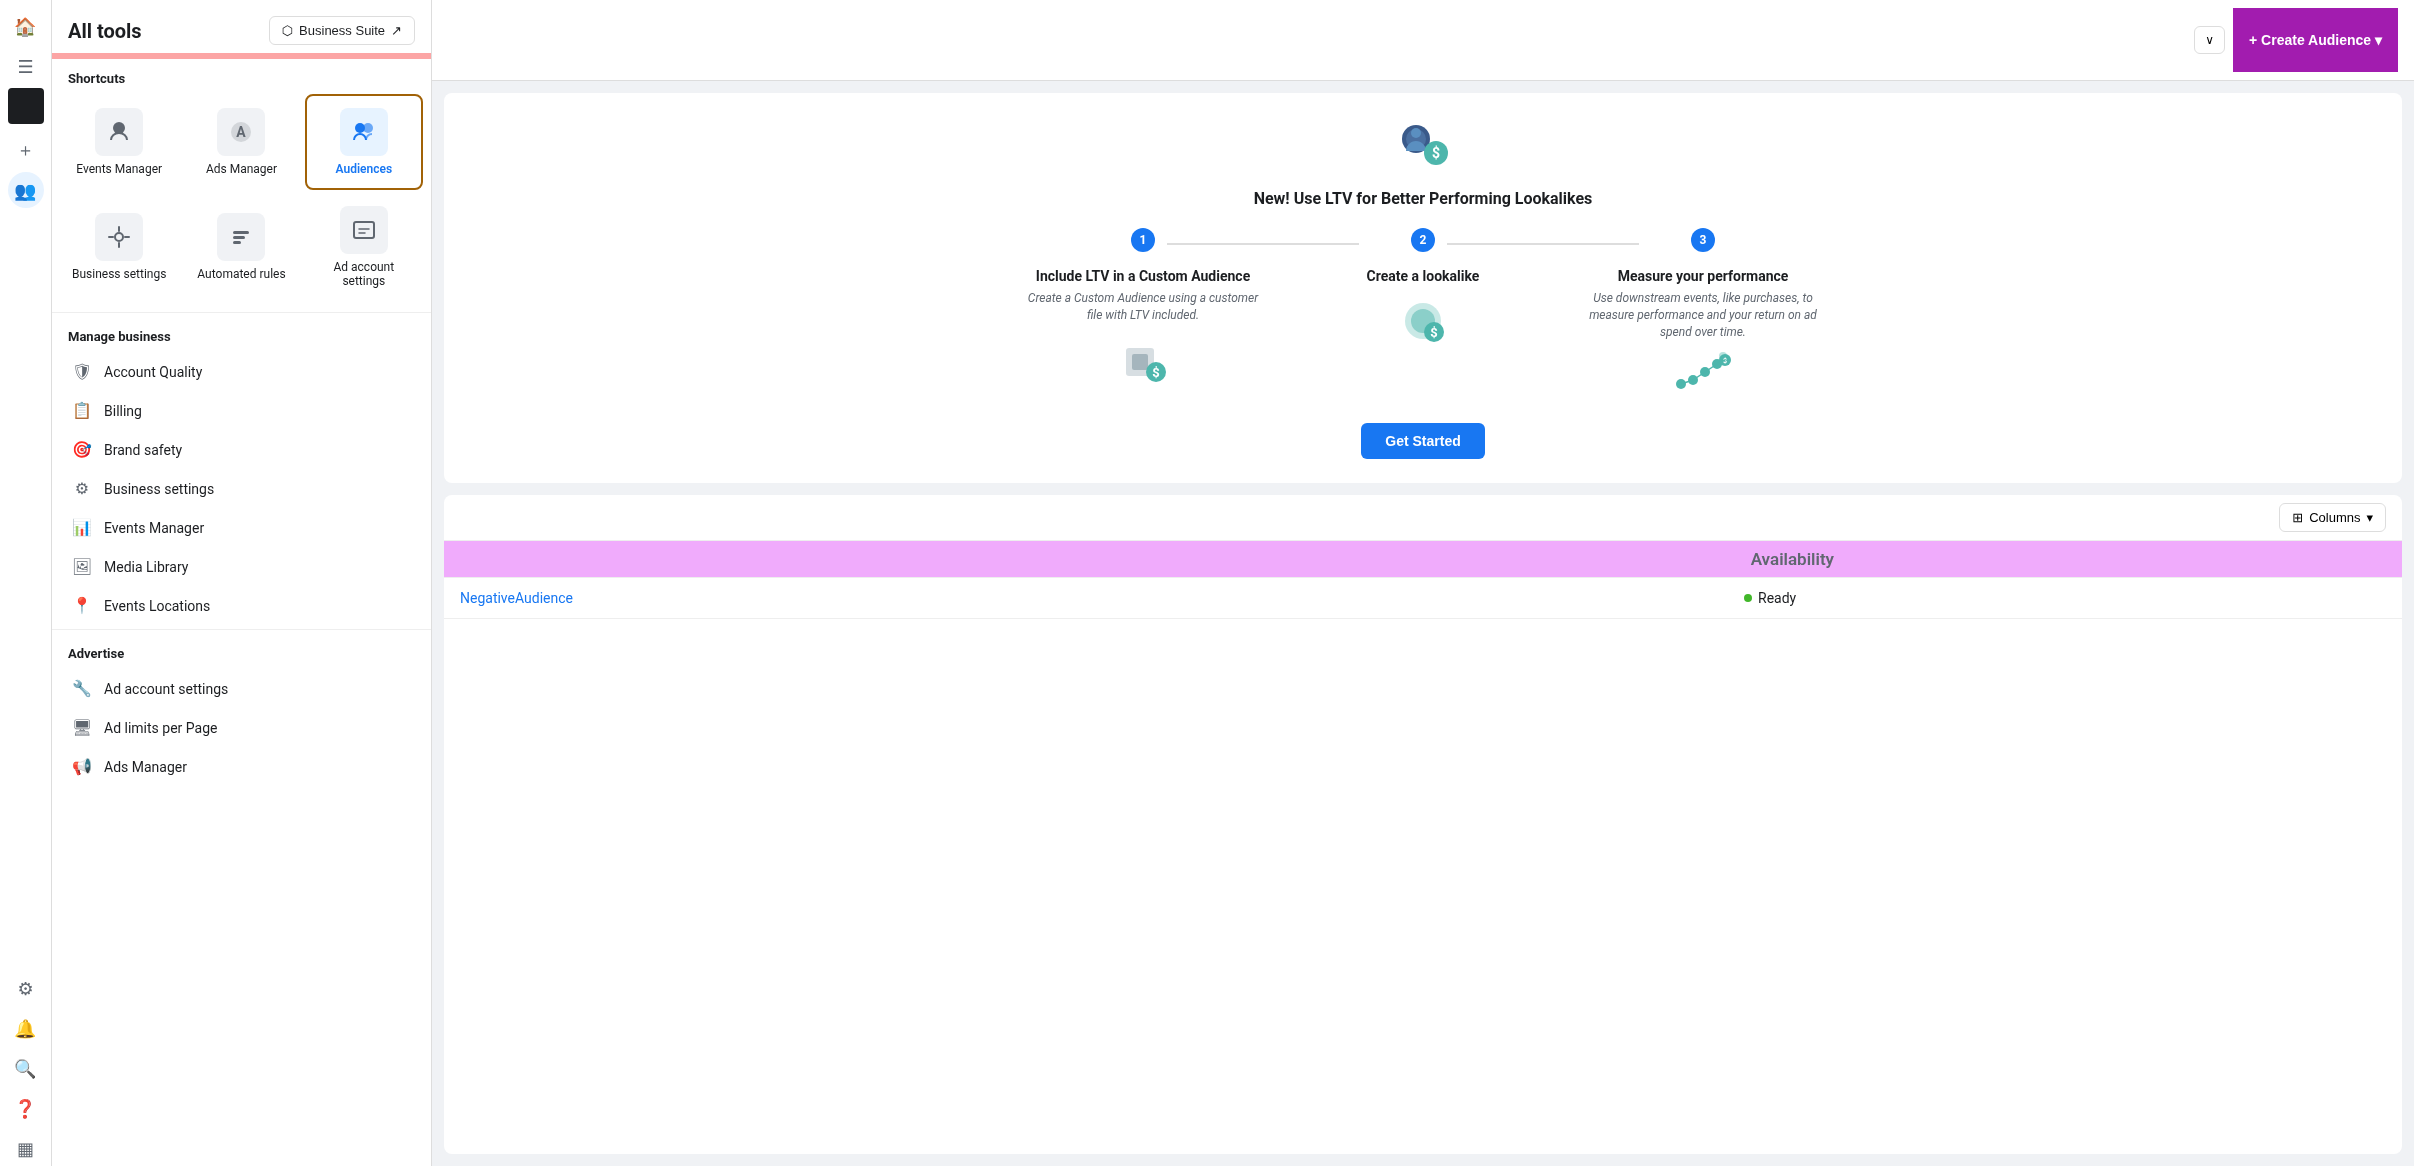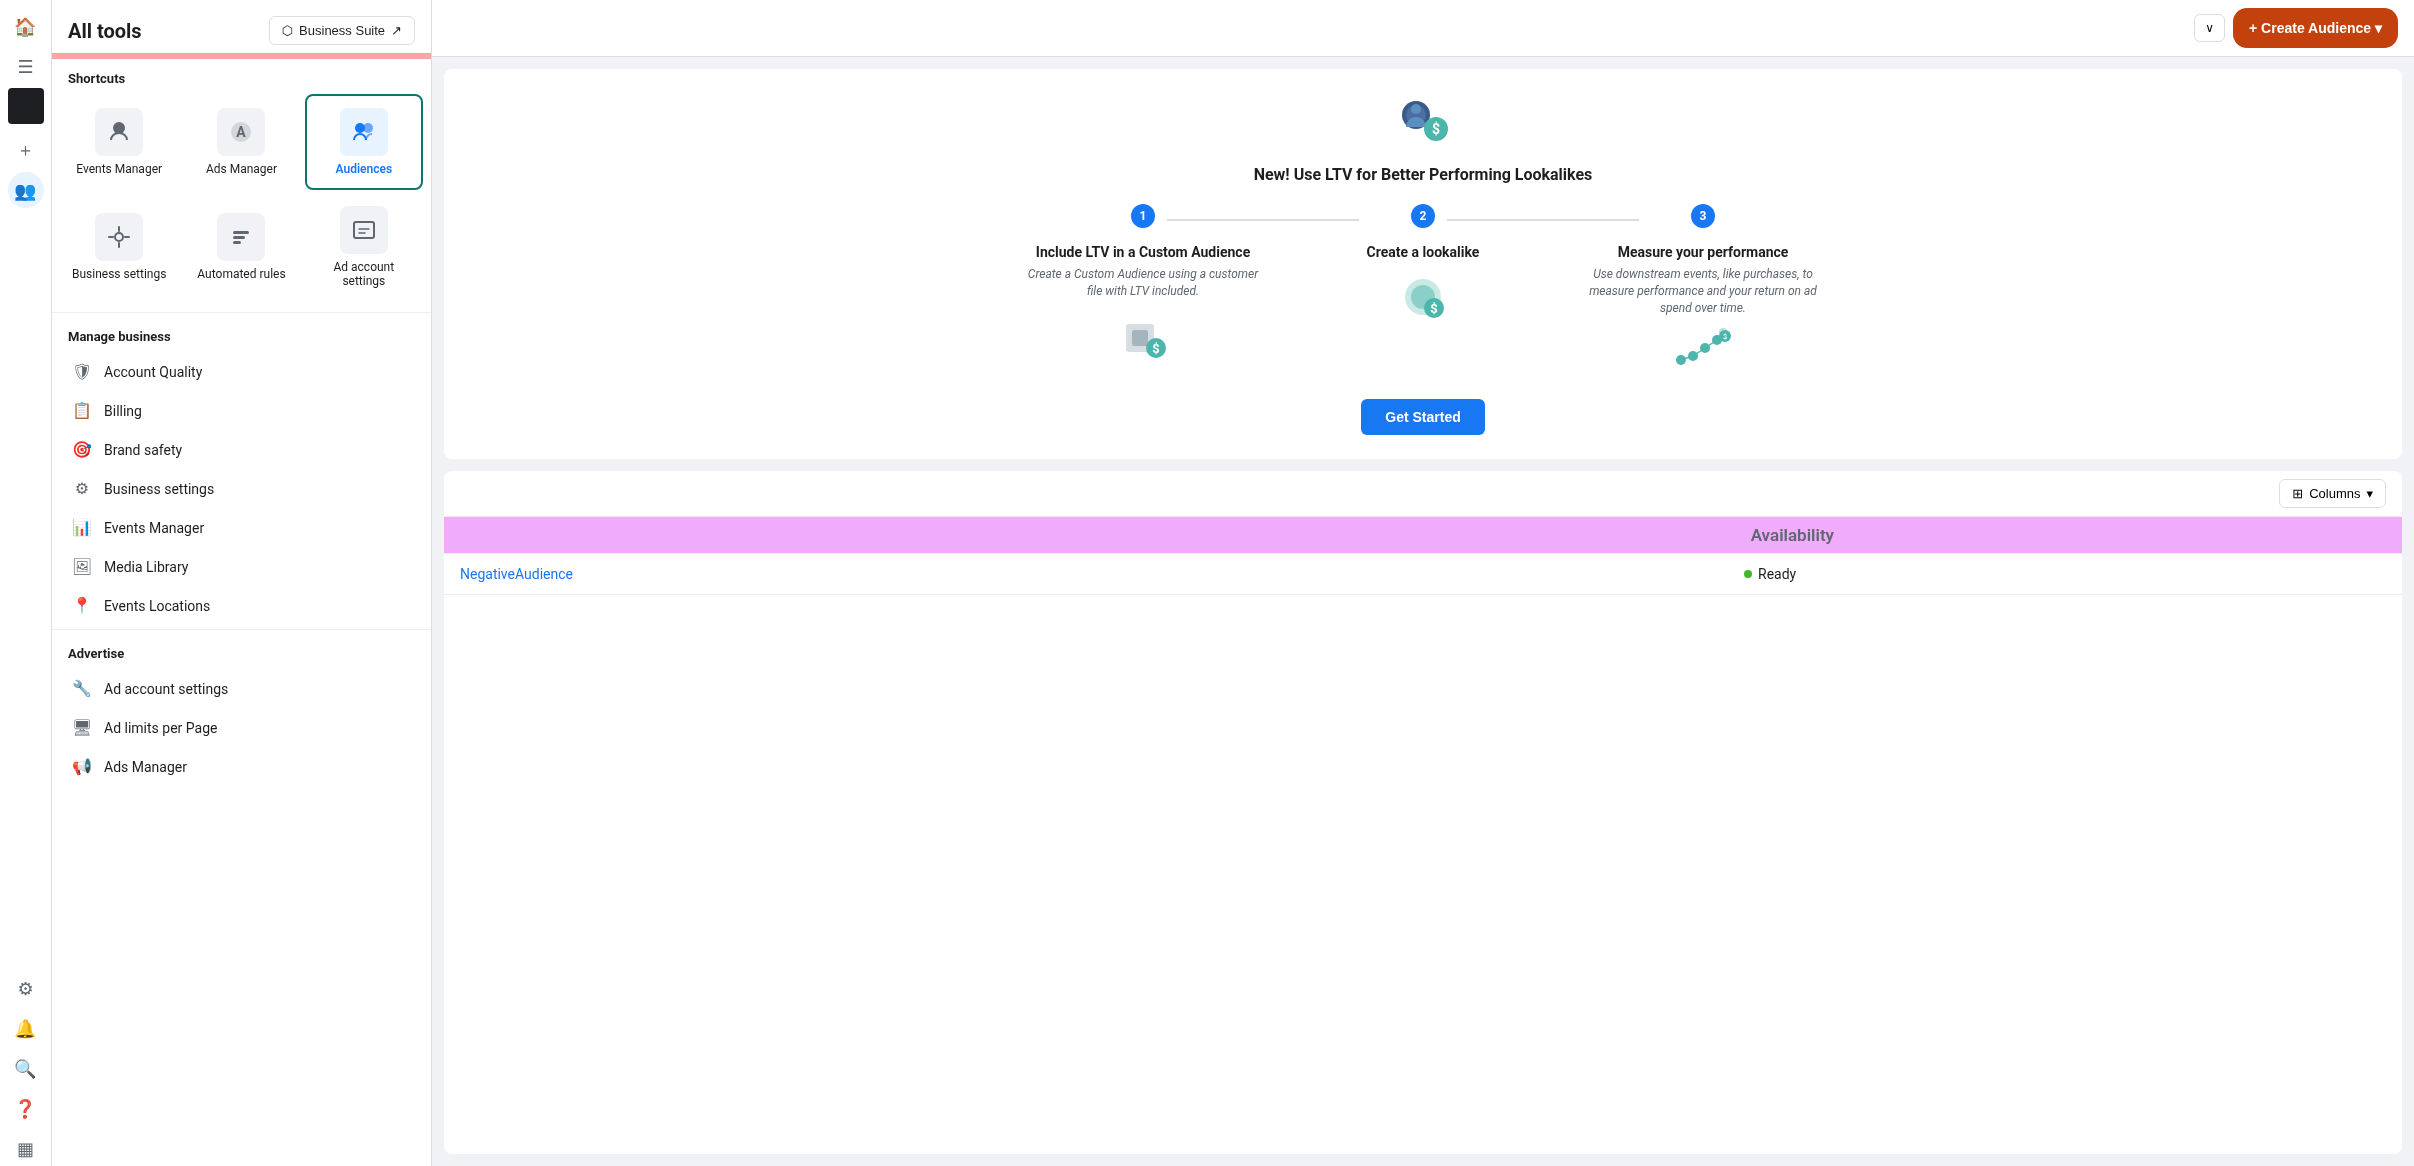--- a/index.html
+++ b/index.html
@@ -83,21 +83,21 @@
       justify-content: center;
       padding: 12px 8px;
       border-radius: 8px;
       cursor: pointer;
       text-align: center;
       font-size: 12px;
       color: #1c1e21;
       gap: 6px;
     }
     .shortcut-item.selected {
-      border: 2px solid #0f766e;
+      border: 2px solid #a16207;
       border-radius: 8px;
     }
     .shortcut-icon {
       width: 48px; height: 48px;
       border-radius: 8px;
       background: #e7f3ff;
       display: flex; align-items: center; justify-content: center;
       font-size: 22px;
     }
     .shortcut-icon.gray-bg { background: #f0f2f5; }
@@ -132,25 +132,25 @@
       padding: 8px 16px;
       display: flex;
       align-items: center;
       justify-content: flex-end;
       border-bottom: 1px solid #ddd;
     }
     .top-bar-right {
       display: flex; gap: 8px; align-items: center;
     }
     .top-bar-btn {
-      background: #c2410c;
+      background: #a21caf;
       color: #fff;
       border: none;
-      border-radius: 14px;
-      padding: 12px 16px;
+      border-radius: 0;
+      padding: 24px 16px;
       cursor: pointer;
       font-size: 14px;
       font-weight: 600;
     }
     .chevron-btn {
       background: #fff;
       border: 1px solid #ddd;
       border-radius: 6px;
       padding: 6px 10px;
       cursor: pointer;

